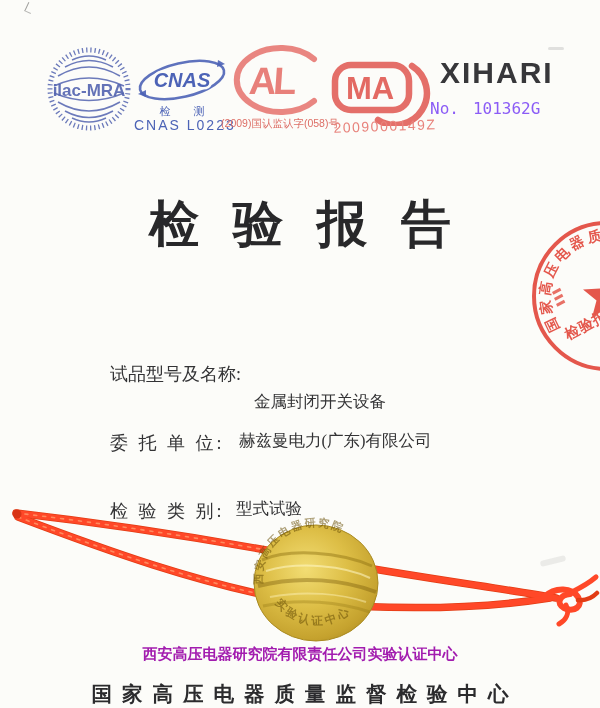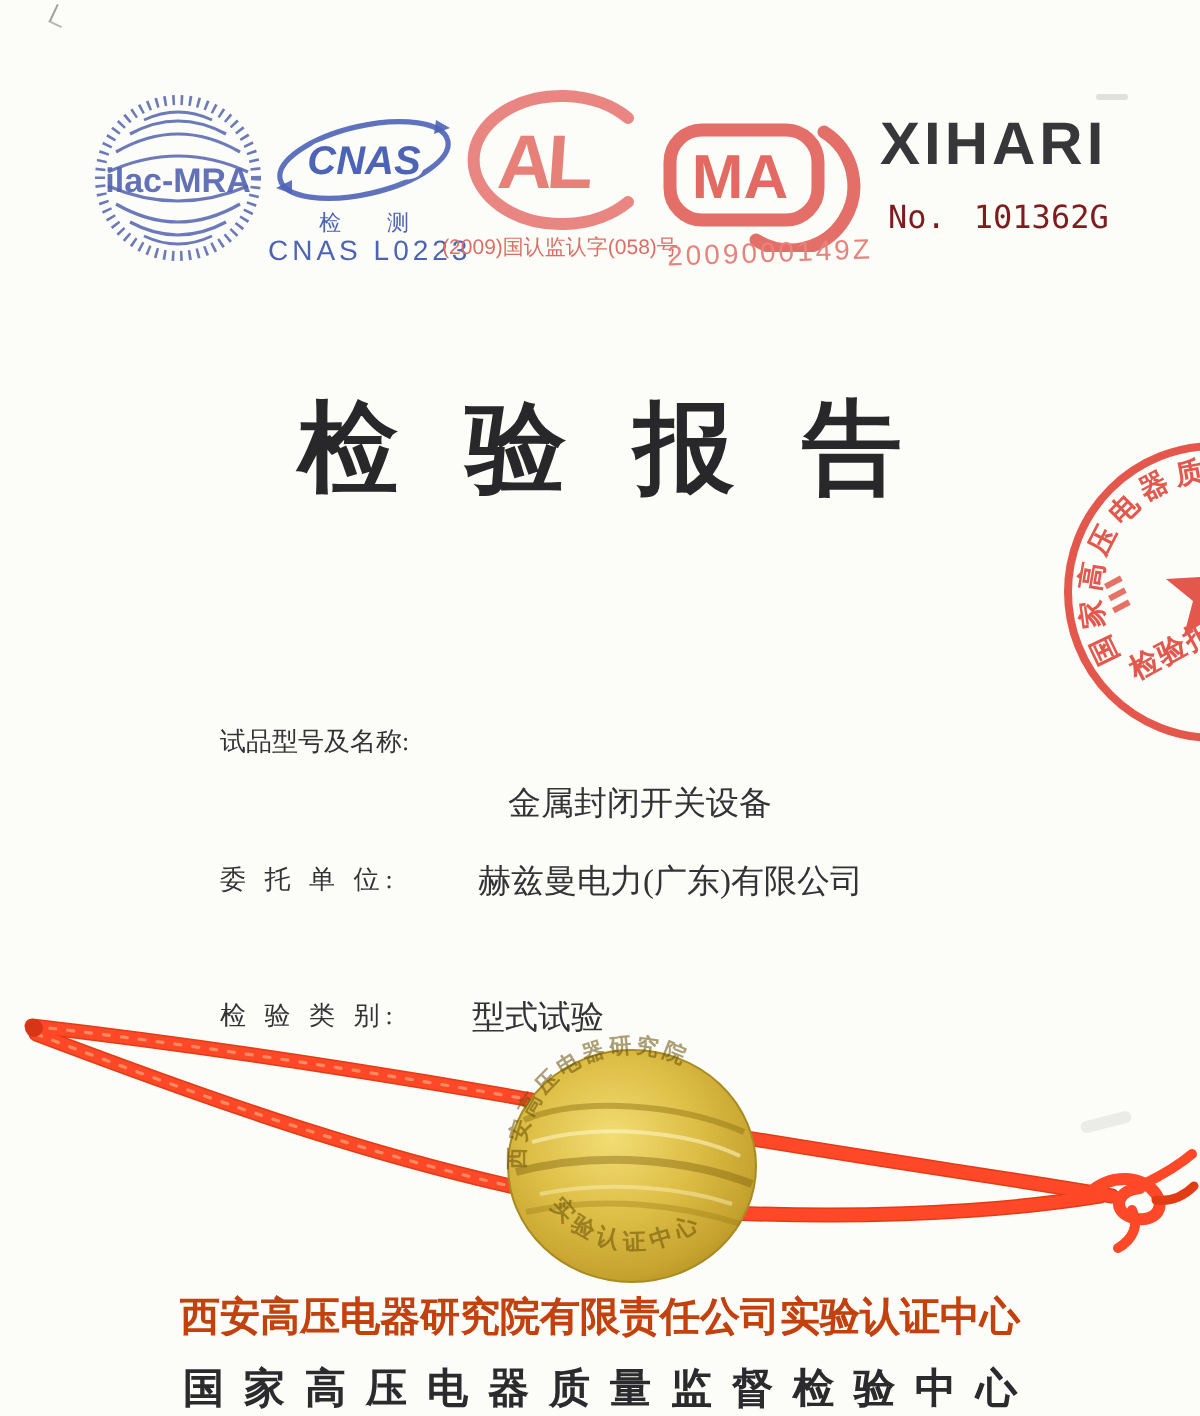--- a/index.html
+++ b/index.html
@@ -12,37 +12,37 @@
   
   .mark-sub{position:absolute;text-align:center;white-space:nowrap;}
   .cnas-sub1{left:134px;top:104px;width:96px;font-size:11px;letter-spacing:10px;text-indent:10px;color:#4c63b6;font-family:"Liberation Sans",sans-serif;}
   .cnas-sub2{left:134px;top:117px;width:96px;font-size:14px;letter-spacing:2px;color:#4c63b6;font-family:"Liberation Sans",sans-serif;}
   .al-sub{left:220px;top:117px;width:120px;font-size:10.5px;color:#dd6e66;font-family:"Liberation Sans",sans-serif;}
   .cma-sub{left:330px;top:118px;width:110px;font-size:14px;letter-spacing:1.5px;color:#e8837c;font-family:"Liberation Sans",sans-serif;transform:rotate(-2deg);}
   .brand{
     left:426px;top:56px;font-family:"Liberation Sans",sans-serif;
     font-weight:900;font-size:30px;letter-spacing:2px;color:#37373a;margin-left:14px;
   }
-  .report-no{left:430px;top:99px;font-family:"DejaVu Sans Mono",monospace;font-size:16px;color:#7f1d1d;margin-left:14px;}
+  .report-no{left:430px;top:99px;font-family:"DejaVu Sans Mono",monospace;font-size:16px;color:#8b5cf6;}
   .report-no .num{margin-left:14px;}
   
   .title{
     left:0;right:0;top:191px;text-align:center;
     font-family:"Liberation Sans",sans-serif;font-weight:bold;
     font-size:50px;letter-spacing:34px;text-indent:34px;color:#28282a;
   }
   
-  .f-label{font-size:13px;color:#333335;white-space:nowrap;}
+  .f-label{font-size:18px;color:#333335;white-space:nowrap;}
   .f-label.sp{letter-spacing:3px;}
   .f-value{font-size:16.5px;color:#333335;white-space:nowrap;}
   
   .footer1{
     left:0;right:0;top:645px;text-align:center;white-space:nowrap;
     font-family:"Liberation Sans",sans-serif;font-weight:bold;
-    font-size:20px;color:#c2410c;
+    font-size:15px;color:#a21caf;
   }
   .footer2{
     left:0;right:0;top:680px;text-align:center;white-space:nowrap;
     font-family:"Liberation Sans",sans-serif;font-weight:bold;
     font-size:20.5px;letter-spacing:10px;text-indent:10px;color:#2b2b2d;
   }
   .smudge1{left:26px;top:3px;width:6px;height:9px;border-left:1.5px solid #7a7a78;border-bottom:1px solid #9a9a98;transform:rotate(25deg);opacity:.7;}
   .smudge2{left:548px;top:47px;width:16px;height:3px;background:rgba(100,100,100,.18);border-radius:2px;}
   .smudge3{left:540px;top:558px;width:26px;height:6px;background:rgba(90,90,90,.10);border-radius:3px;transform:rotate(-14deg);}
   svg{display:block;}

